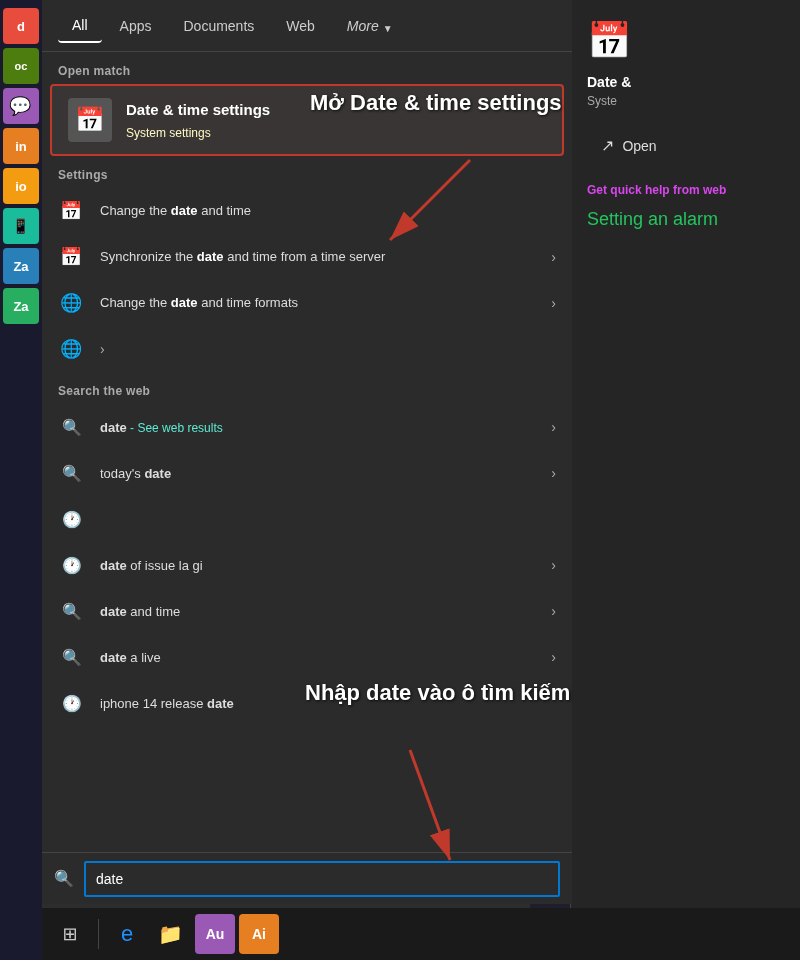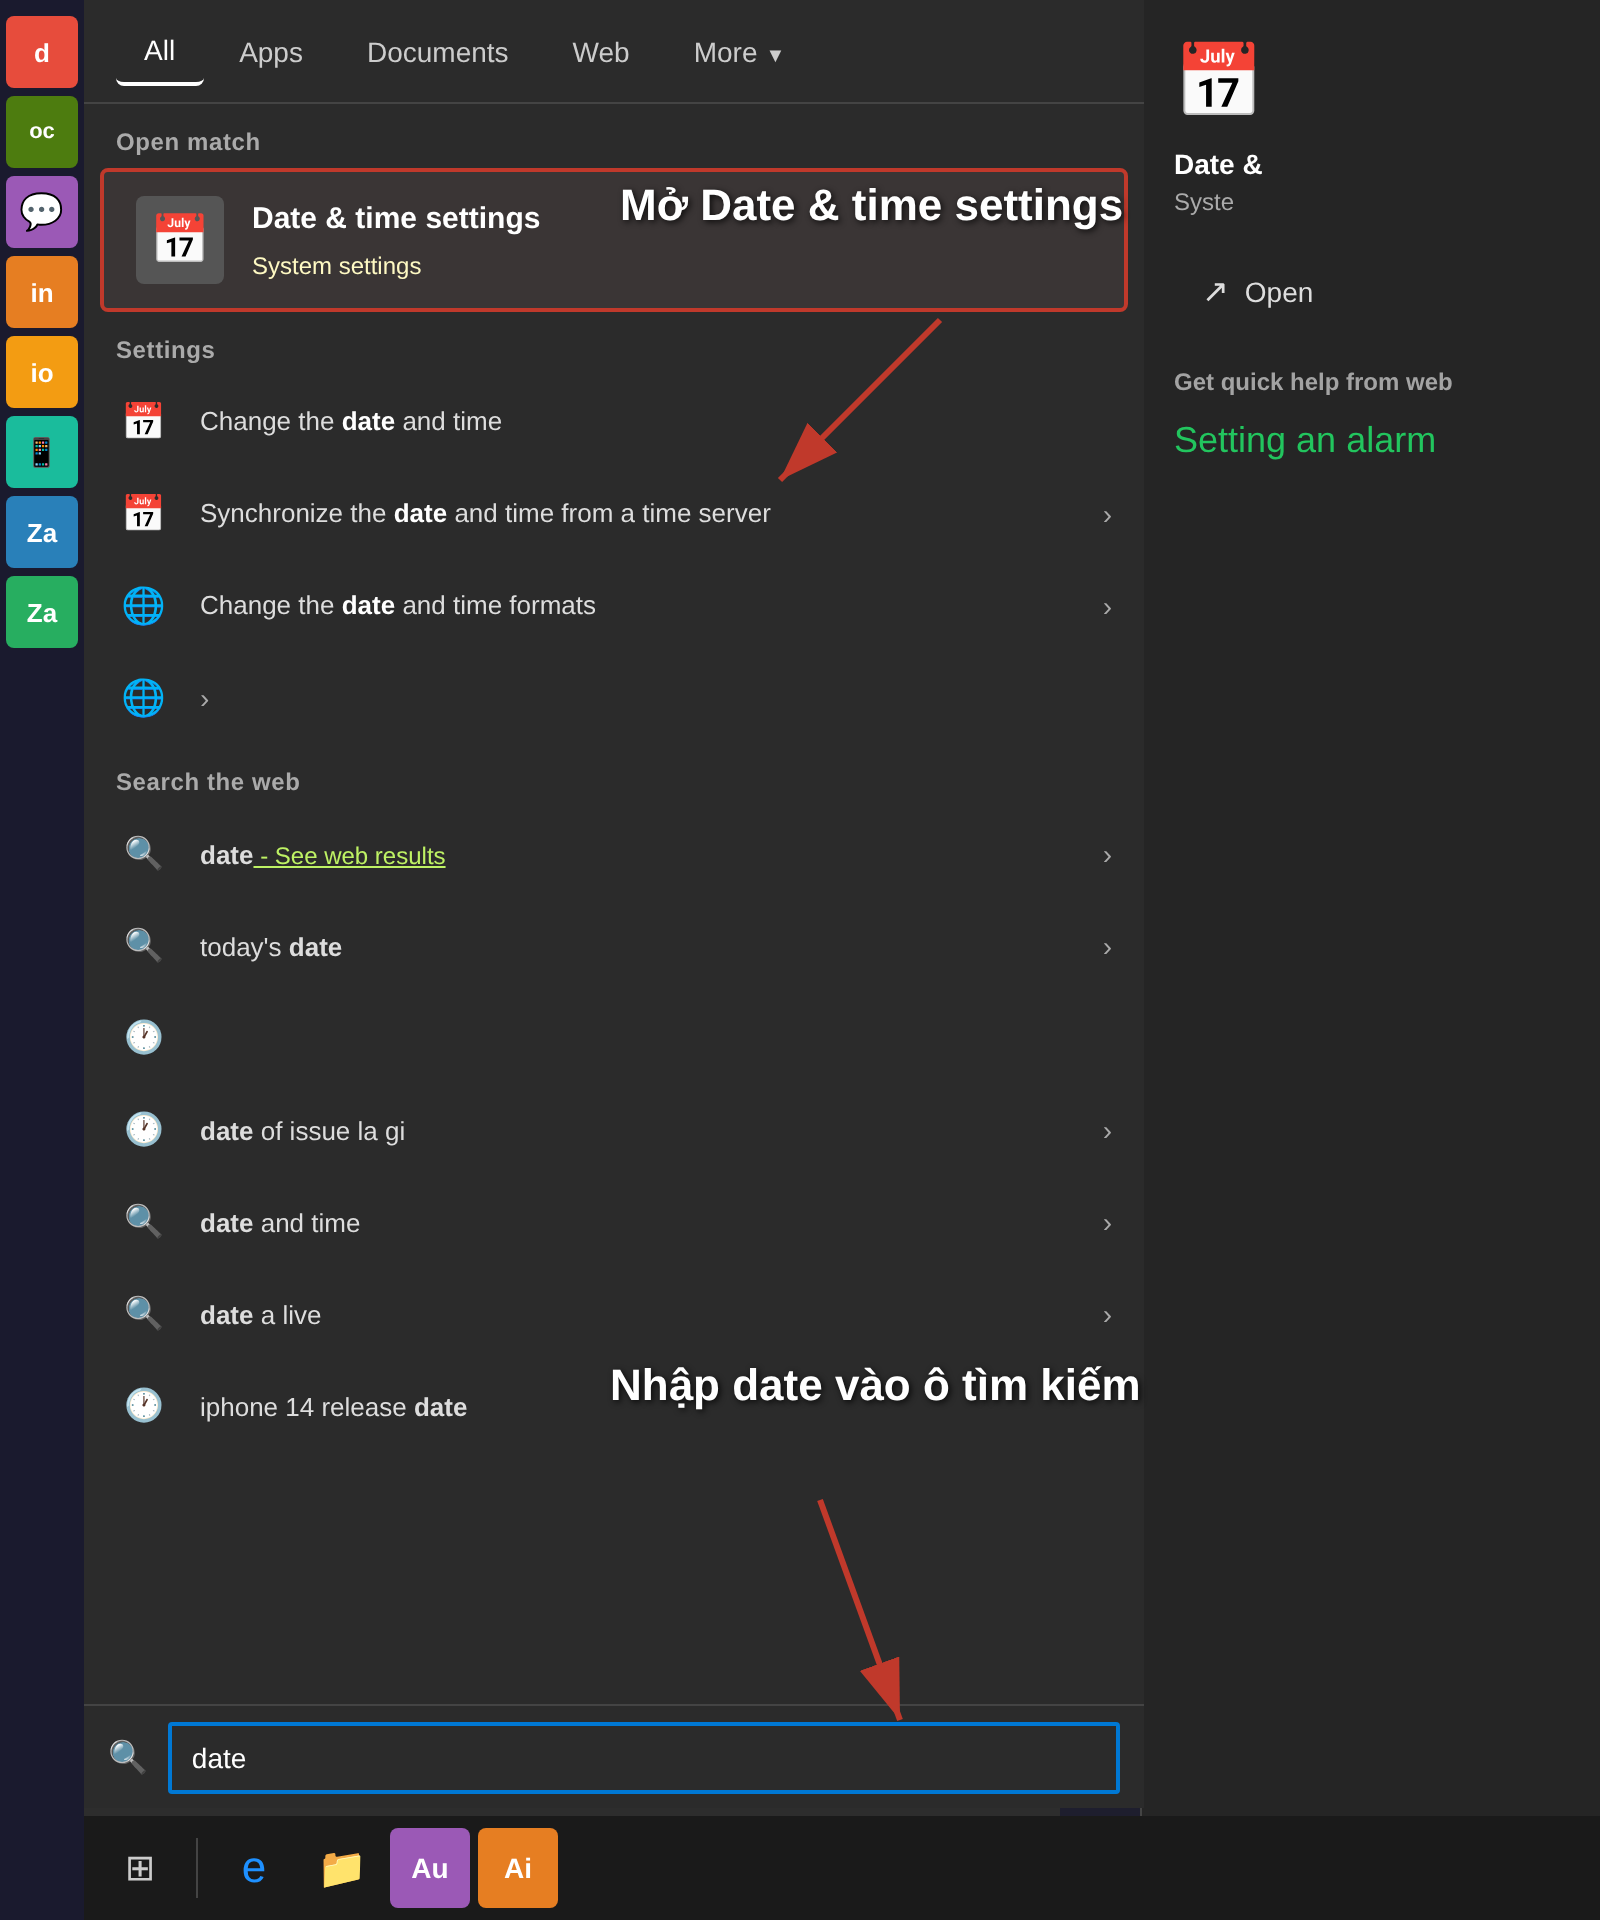--- a/index.html
+++ b/index.html
@@ -81,20 +81,21 @@
     }
     .tab.active {
       color: #fff;
       border-bottom: 2px solid #fff;
       background: transparent;
     }
     .tab-more {
       display: flex;
       align-items: flex-end;
       gap: 4px;
+      font-style: italic;
     }
 
     
     .search-content {
       flex: 1;
       overflow-y: auto;
       padding: 0;
     }
     .search-content::-webkit-scrollbar { width: 4px; }
     .search-content::-webkit-scrollbar-thumb { background: #555; }
@@ -193,22 +194,21 @@
       flex-shrink: 0;
     }
     .web-item-text {
       flex: 1;
       font-size: 13px;
       color: #ddd;
     }
     .web-item-text .keyword { font-weight: 700; }
     .web-item-sub {
       font-size: 12px;
-      color: #bef264;
-      text-decoration: underline;
+      color: #5eead4;
     }
     .web-item-arrow {
       color: #aaa;
       font-size: 14px;
     }
 
     
     .search-bar {
       height: 52px;
       border-top: 1px solid #444;
@@ -274,21 +274,21 @@
       cursor: pointer;
       width: 100%;
       text-align: left;
       border-radius: 4px;
     }
     .right-help-section {
       margin-top: 20px;
     }
     .right-help-title {
       font-size: 12px;
-      color: #a3a3a3;
+      color: #d946ef;
       font-weight: 600;
       margin-bottom: 8px;
     }
     .right-help-item {
       font-size: 18px;
       color: #22c55e;
       padding: 4px 0;
       cursor: pointer;
     }
 

